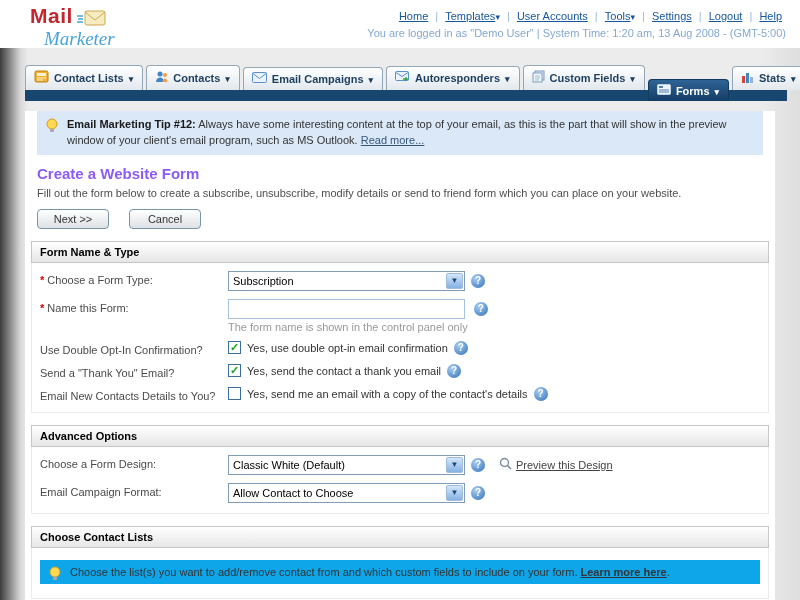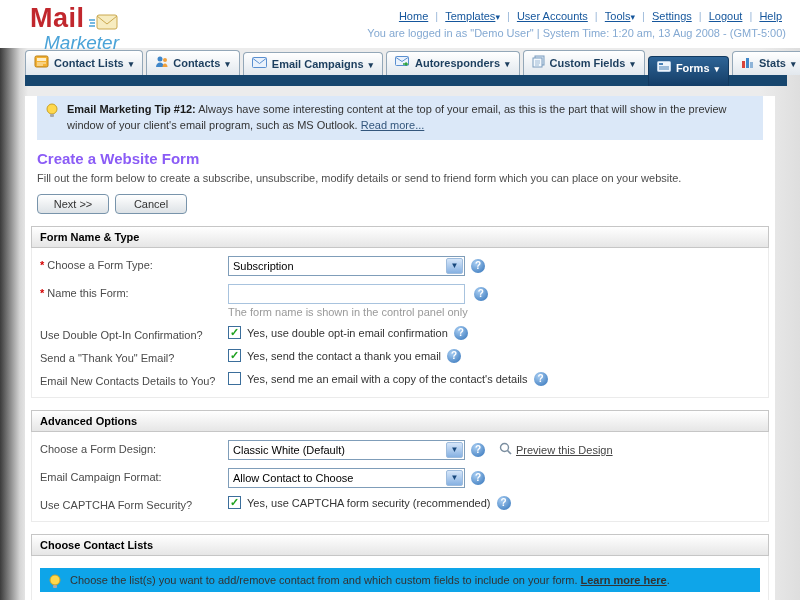--- a/index.html
+++ b/index.html
@@ -3,46 +3,46 @@
 <meta charset="utf-8">
 <style>
   * { margin:0; padding:0; box-sizing:border-box; }
   html,body { width:800px; height:600px; }
   body { font-family:"Liberation Sans", sans-serif; font-size:11px; color:#333; background:#e9e9e9; }
   .page { width:800px; height:600px; overflow:hidden; background:#fff; position:relative; }
 
   
   .topbar { height:48px; background:#fff; position:relative; }
   .logo { position:absolute; left:30px; top:5px; line-height:1; }
-  .logo .mail { color:#c1272d; font-size:27px; font-weight:bold; letter-spacing:0.5px; }
+  .logo .mail { color:#c1272d; font-size:21px; font-weight:bold; letter-spacing:0.5px; }
   .logo .envelope { vertical-align:middle; margin-left:2px; }
-  .logo .marketer { display:block; margin-left:14px; margin-top:-2px; color:#4aa3d8; font-size:19px; font-style:italic; font-family:Liberation Sans, sans-serif; }
+  .logo .marketer { display:block; margin-left:14px; margin-top:-2px; color:#4aa3d8; font-size:19px; font-style:italic; font-family:Liberation Serif, serif; }
   .hnav { position:absolute; right:14px; top:10px; color:#9bb8d9; }
   .hnav a { color:#15569c; text-decoration:underline; margin:0 4px; cursor:pointer; }
   .hnav .caret::after { content:" ▾"; color:#15569c; font-size:9px; text-decoration:none; display:inline-block; }
   .hstatus { position:absolute; right:14px; top:27px; color:#84a9d2; }
 
   
   .band { height:552px; background:linear-gradient(90deg,#3c3c3c 0px,#7a7a7a 8px,#d6d6d6 20px,#ececec 28px,#ececec 760px,#dedede 800px); }
-  .tabsrow { display:flex; gap:3px; align-items:flex-end; height:27px; margin-left:25px; position:relative; z-index:2; }
+  .tabsrow { display:flex; gap:3px; align-items:flex-end; height:42px; margin-left:25px; position:relative; z-index:2; }
   .tab { display:inline-flex; align-items:center; gap:5px; padding:4px 9px 5px 8px; background:linear-gradient(#ffffff,#e2e8ee); border:1px solid #93a7b8; border-bottom:none; border-radius:4px 4px 0 0; color:#1c3e5e; font-weight:bold; cursor:pointer; white-space:nowrap; }
   .tab .tcaret::after { content:"▾"; font-size:9px; color:#1c3e5e; }
-  .tab.active { background:linear-gradient(#2e6496,#143d66); border-color:#12395f; color:#fff; padding-bottom:12px; margin-bottom:-11px; }
+  .tab.active { background:linear-gradient(#2e6496,#143d66); border-color:#12395f; color:#fff; padding-bottom:4px; margin-bottom:-11px; }
   .tab.active .tcaret::after { color:#fff; }
   .bluebar { height:11px; background:#17466e; margin:0 13px 0 25px; position:relative; z-index:1; }
 
   
   .content { background:#fff; margin:0 25px 0 25px; min-height:514px; padding-bottom:2px; }
   .tipbanner { margin:10px 12px 10px 12px; background:#dbe8f8; padding:6px 10px 6px 30px; position:relative; color:#333; line-height:1.45; }
   .tipbanner .bulb { position:absolute; left:8px; top:7px; }
   .tipbanner b { color:#1a1a1a; }
   .tipbanner a { color:#33567c; text-decoration:underline; cursor:pointer; }
   h1.pagetitle { font-size:15px; color:#8b5cf6; margin:4px 12px 5px 12px; }
   .pagedesc { color:#4d4d4d; margin:0 12px 10px 12px; }
-  .btnrow { margin:4px 12px 12px 12px; display:flex; gap:6px; }
+  .btnrow { margin:4px 12px 12px 12px; display:flex; gap:20px; }
   .btn { font-family:"Liberation Sans", sans-serif; font-size:11px; color:#333; border:1px solid #7894ab; border-radius:4px; background:linear-gradient(#ffffff,#dde2e6); padding:3px 0; width:72px; text-align:center; cursor:pointer; }
 
   .section { margin:4px 6px 12px 6px;border-radius:11px; }
   .section-h { border:1px solid #c6c6c6; background:linear-gradient(#ffffff,#e6e6e6); font-weight:bold; color:#000; padding:4px 8px; }
   .section-b { border:1px solid #ebebeb; border-top:none; padding:4px 0 6px 0; background:#fff; }
 
   .frow { display:flex; align-items:flex-start; padding:4px 8px; }
   .flabel { width:188px; flex-shrink:0; color:#4a4a4a; padding-top:3px; }
   .flabel.req::before { content:"* "; color:#d40000; font-weight:bold; }
   .fctrl { display:flex; align-items:center; gap:6px; flex-wrap:wrap; }
@@ -237,28 +237,20 @@
                       <path d="M8.5 8.5 L12 12" stroke="#7b8ea0" stroke-width="1.6"></path>
                     </svg></span>
                 <a class="plink">Preview this Design</a>
               </span>
             </div>
           </div>
           <div class="frow">
             <div class="flabel">Email Campaign Format:</div>
             <div class="fctrl">
               <div class="sel"><span>Allow Contact to Choose</span><span class="arr">▼</span></div>
-              <span class="help"></span>
-            </div>
-          </div>
-          <div class="frow">
-            <div class="flabel">Use CAPTCHA Form Security?</div>
-            <div class="fctrl">
-              <span class="cb checked"></span>
-              <span>Yes, use CAPTCHA form security (recommended)</span>
               <span class="help"></span>
             </div>
           </div>
         </div>
       </div>
 
       <div class="section">
         <div class="section-h">Choose Contact Lists</div>
         <div class="section-b">
           <div class="notebanner">

